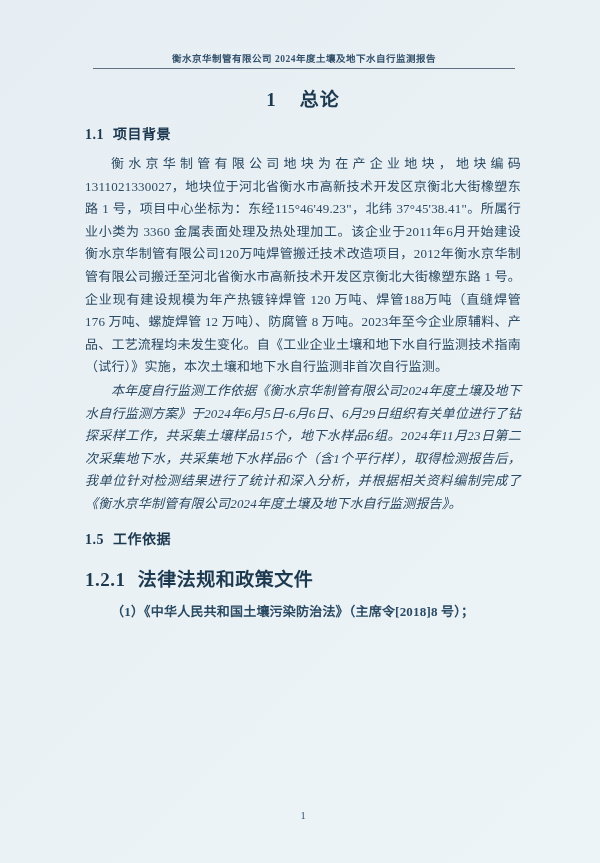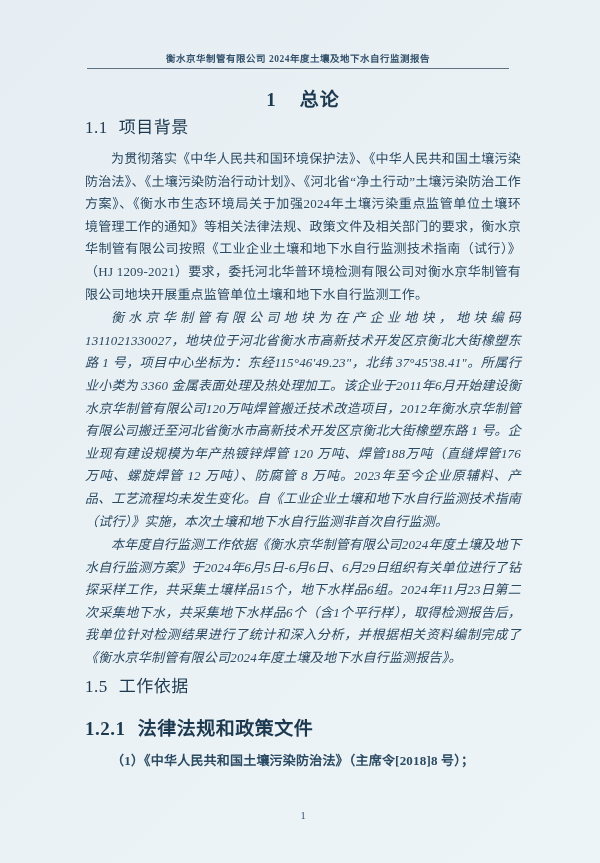--- a/index.html
+++ b/index.html
@@ -14,21 +14,21 @@
     background:linear-gradient(135deg,#e6eef3 0%, var(--paper) 45%, #edf4f7 100%);
     font-family:"Liberation Serif","DejaVu Serif",serif;
     color:var(--ink);
     position:relative;
   }
   .page{width:600px;height:863px;position:relative;}
 
   
   .page-header{
     position:absolute;
-    top:51px;left:87px;width:422px;
+    top:51px;left:93px;width:422px;
     border-bottom:1px solid var(--rule);
     padding-bottom:3px;
     text-align:center;
   }
   .page-header .running-title{
     font-size:9.5px;
     letter-spacing:.5px;
     color:#33516b;
     font-weight:bold;
   }
@@ -42,24 +42,24 @@
     text-align:center;
     font-size:19px;
     font-weight:bold;
     color:var(--ink-heading);
     margin-top:12px;
     letter-spacing:1px;
   }
   .chapter-title .chapter-number{margin-right:1.2em;}
 
   h2.section-heading{
-    font-size:17px;
-    font-weight:normal;
+    font-size:14px;
+    font-weight:bold;
     color:var(--ink-heading);
-    margin-top:2px;
+    margin-top:12px;
     margin-bottom:10px;
     letter-spacing:.5px;
   }
   h2.section-heading .sec-number{margin-right:.65em;}
 
   h3.subsection-heading{
     font-size:19px;
     font-weight:bold;
     color:var(--ink-heading);
     margin-top:16px;
@@ -109,21 +109,20 @@
   <main class="content">
 
     <h1 class="chapter-title">
       <span class="chapter-number">1</span><span>总论</span>
     </h1>
 
     <h2 class="section-heading">
       <span class="sec-number">1.1</span><span>项目背景</span>
     </h2>
 
-    <p class="body-para">为贯彻落实《中华人民共和国环境保护法》、《中华人民共和国土壤污染防治法》、《土壤污染防治行动计划》、《河北省“净土行动”土壤污染防治工作方案》、《衡水市生态环境局关于加强2024年土壤污染重点监管单位土壤环境管理工作的通知》等相关法律法规、政策文件及相关部门的要求，衡水京华制管有限公司按照《工业企业土壤和地下水自行监测技术指南（试行）》（HJ 1209-2021）要求，委托河北华普环境检测有限公司对衡水京华制管有限公司地块开展重点监管单位土壤和地下水自行监测工作。</p>
 
     <p class="body-para">衡水京华制管有限公司地块为在产企业地块，地块编码 1311021330027，地块位于河北省衡水市高新技术开发区京衡北大街橡塑东路 1 号，项目中心坐标为：东经115°46'49.23"，北纬 37°45'38.41"。所属行业小类为 3360 金属表面处理及热处理加工。该企业于2011年6月开始建设衡水京华制管有限公司120万吨焊管搬迁技术改造项目，2012年衡水京华制管有限公司搬迁至河北省衡水市高新技术开发区京衡北大街橡塑东路 1 号。企业现有建设规模为年产热镀锌焊管 120 万吨、焊管188万吨（直缝焊管176 万吨、螺旋焊管 12 万吨）、防腐管 8 万吨。2023年至今企业原辅料、产品、工艺流程均未发生变化。自《工业企业土壤和地下水自行监测技术指南（试行）》实施，本次土壤和地下水自行监测非首次自行监测。</p>
 
     <p class="body-para">本年度自行监测工作依据《衡水京华制管有限公司2024年度土壤及地下水自行监测方案》于2024年6月5日-6月6日、6月29日组织有关单位进行了钻探采样工作，共采集土壤样品15个，地下水样品6组。2024年11月23日第二次采集地下水，共采集地下水样品6个（含1个平行样），取得检测报告后，我单位针对检测结果进行了统计和深入分析，并根据相关资料编制完成了《衡水京华制管有限公司2024年度土壤及地下水自行监测报告》。</p>
 
     <h2 class="section-heading">
       <span class="sec-number">1.5</span><span>工作依据</span>
     </h2>
 
     <h3 class="subsection-heading">

